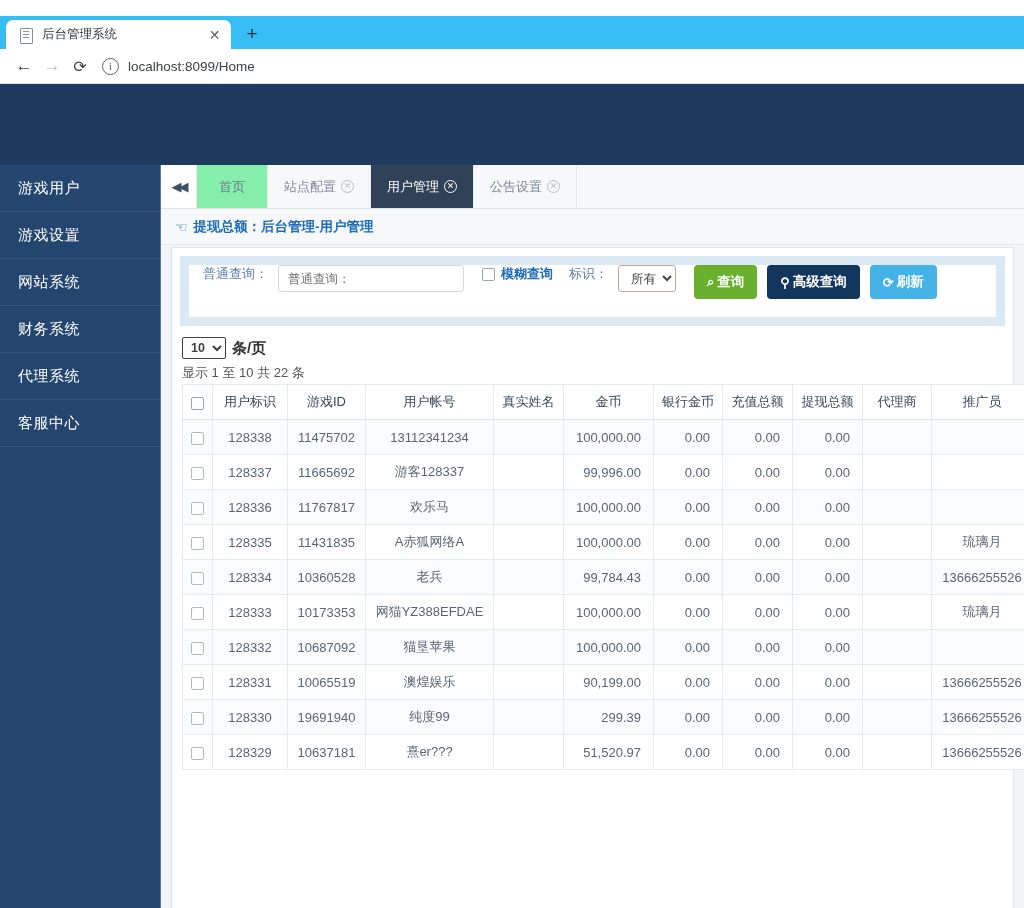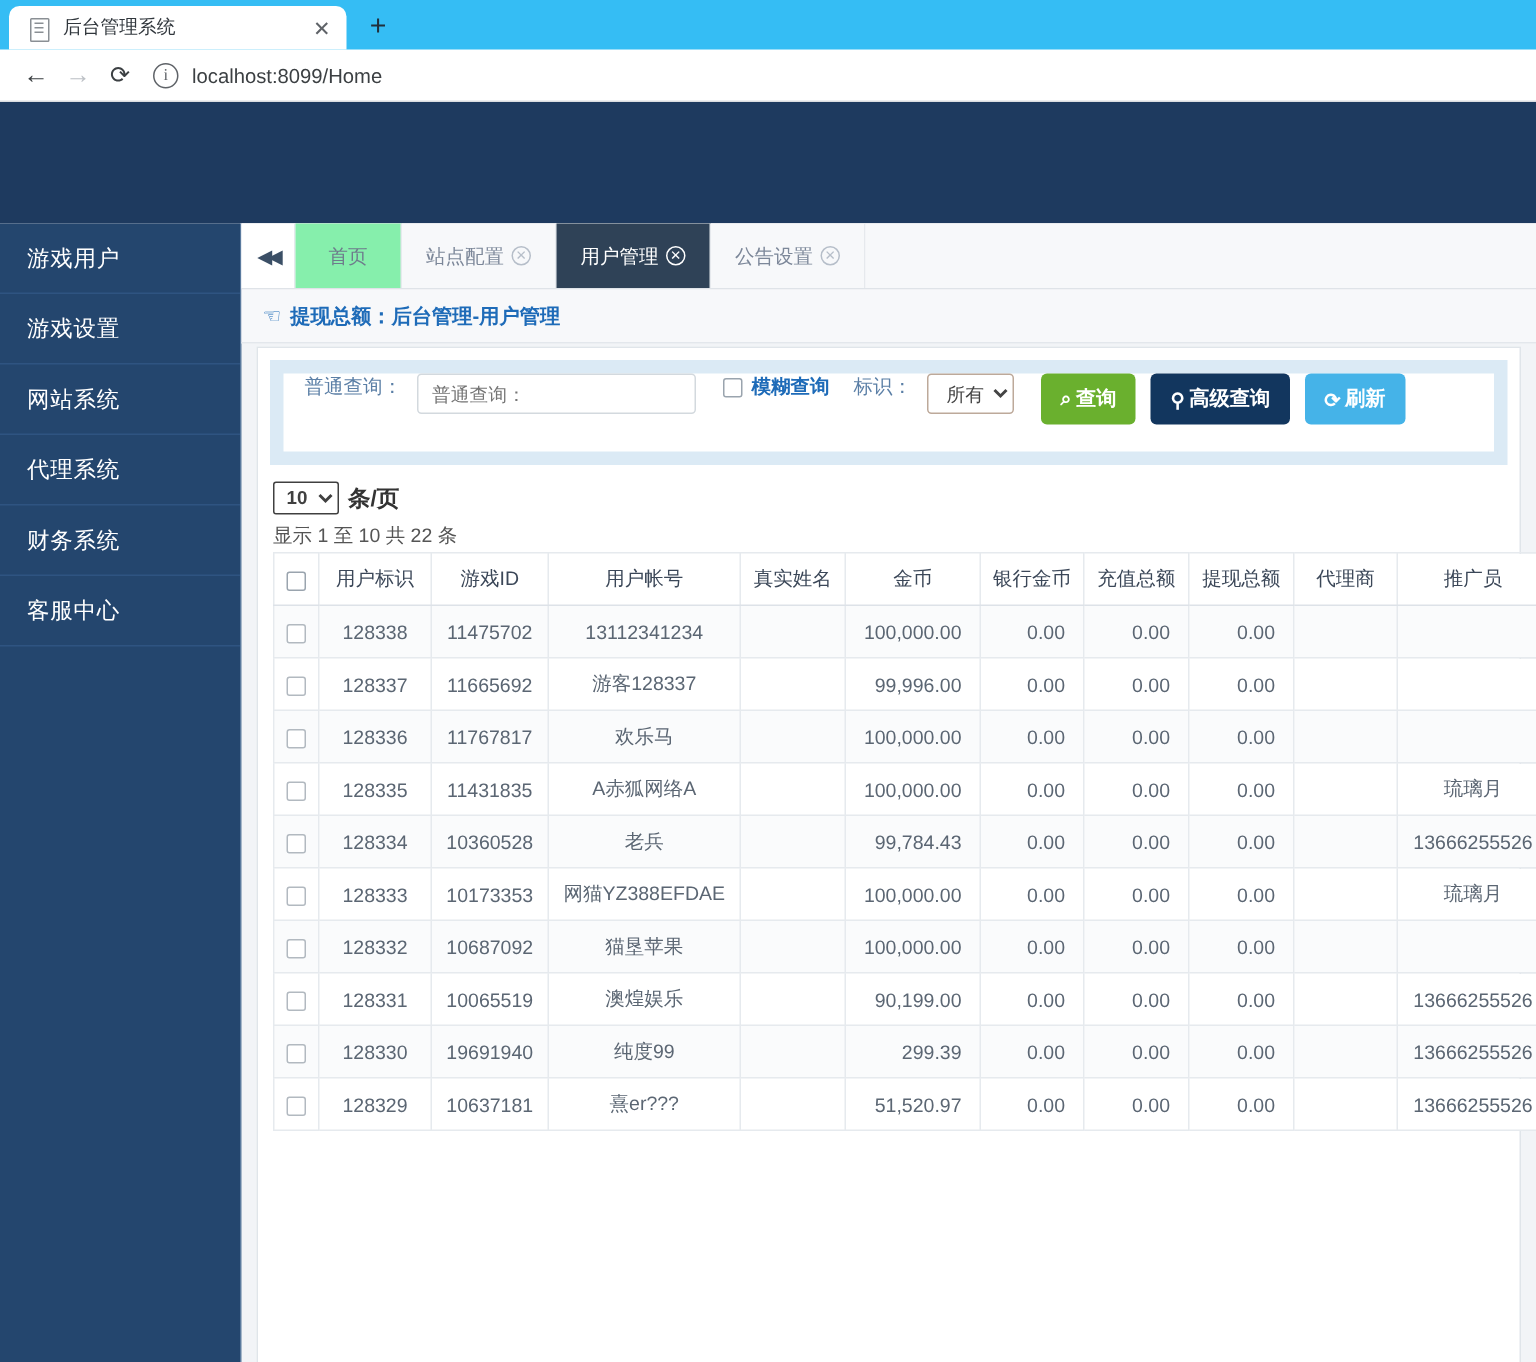--- a/index.html
+++ b/index.html
@@ -8,20 +8,21 @@
     font-family: "Liberation Sans", "DejaVu Sans", sans-serif;
     background: #ffffff;
     overflow: hidden;
   }
 
   
   .browser-top {
     height: 33px;
     background: #35bdf4;
     position: relative;
+    margin-top: 16px;
   }
   .tabstrip {
     position: absolute; left: 0; top: 0; right: 0; height: 33px;
     display: flex; align-items: flex-end;
   }
   .btab {
     margin-left: 6px;
     width: 225px; height: 29px;
     background: #ffffff;
     border-radius: 7px 7px 0 0;
@@ -295,24 +296,24 @@
     <div class="side-item">
       <span>游戏用户</span>
     </div>
     <div class="side-item">
       <span>游戏设置</span>
     </div>
     <div class="side-item">
       <span>网站系统</span>
     </div>
     <div class="side-item">
+      <span>财务系统</span>
+    </div>
+    <div class="side-item">
       <span>代理系统</span>
-    </div>
-    <div class="side-item">
-      <span>财务系统</span>
     </div>
     <div class="side-item">
       <span>客服中心</span>
     </div>
   </div>
 
   <div class="content">
 
     <div class="tabbar">
       <div class="collapse-btn">

